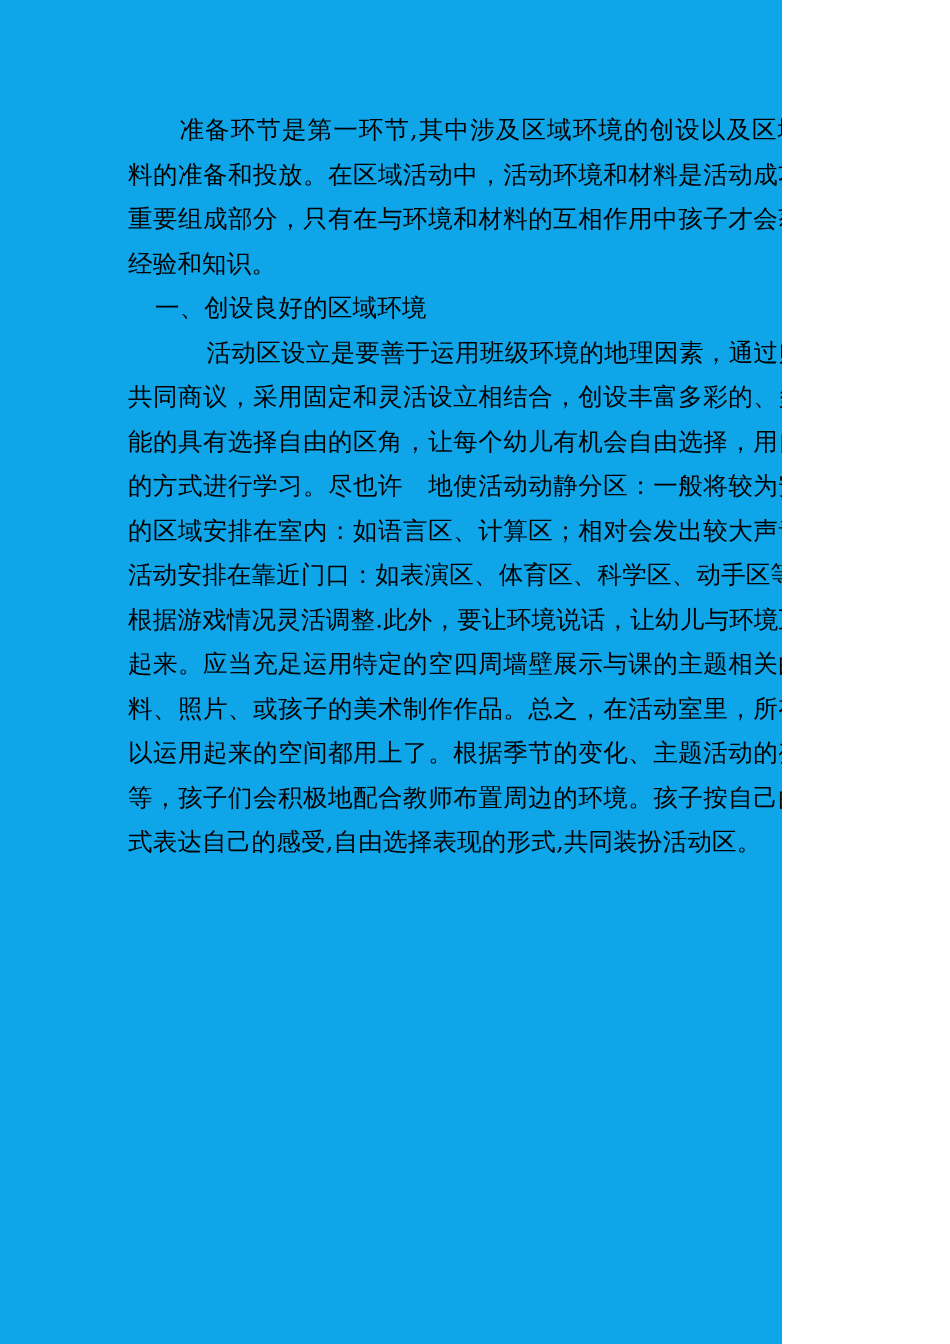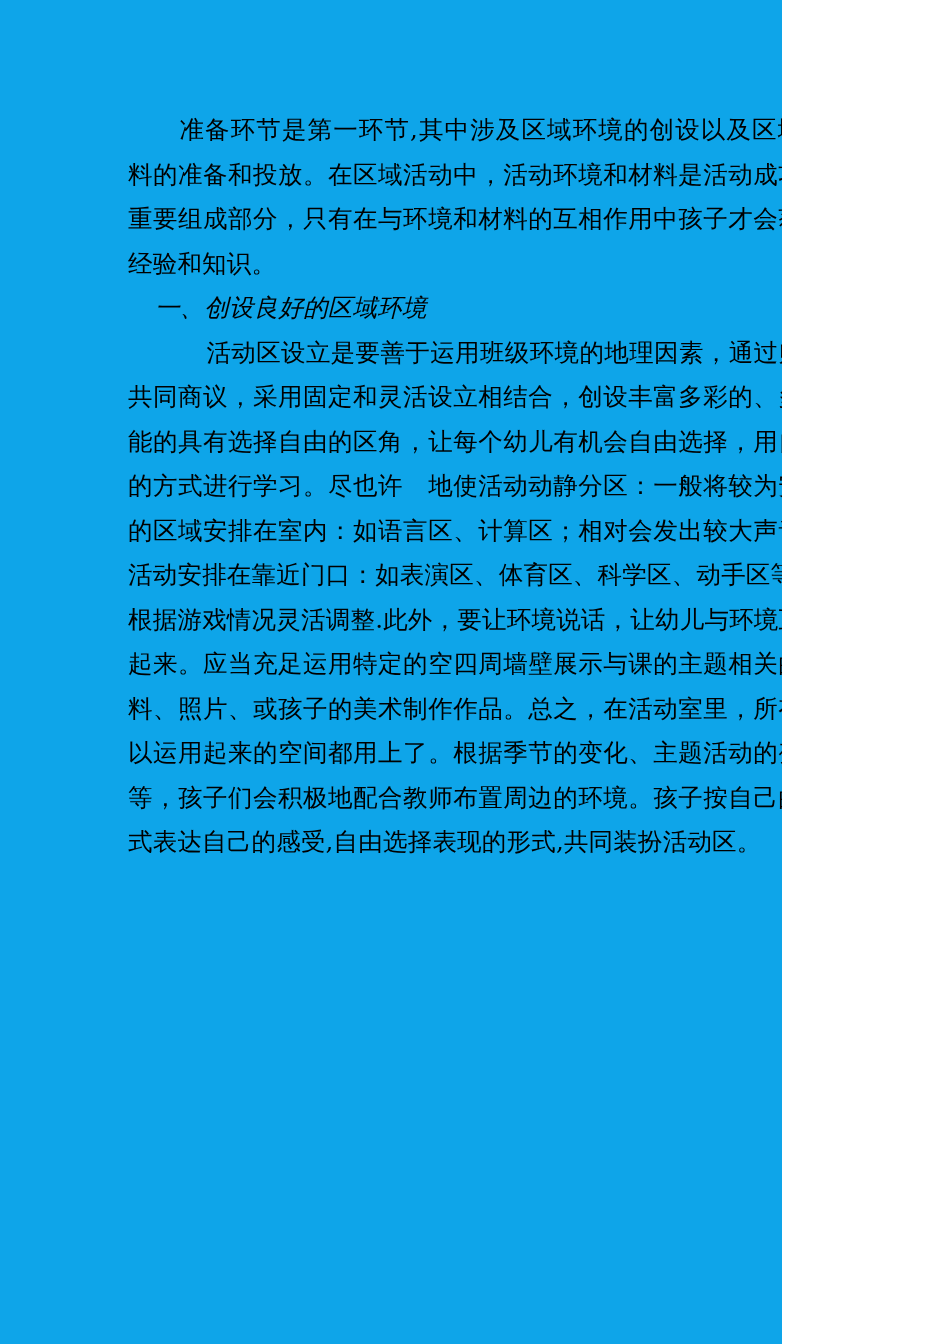--- a/index.html
+++ b/index.html
@@ -34,21 +34,20 @@
     text-indent: 2.1em;
   }
   .indent-2 {
     text-indent: 1.1em;
   }
   .indent-3 {
     text-indent: 3.2em;
   }
   .heading {
     text-indent: 1.1em;
-    font-style: italic;
   }
 </style>
 </head>
 <body>
 
 <div class="page">
   <div class="content">
     <p class="indent-1">准备环节是第一环节,其中涉及区域环境的创设以及区域材料的准备和投放。在区域活动中，活动环境和材料是活动成功的重要组成部分，只有在与环境和材料的互相作用中孩子才会获得经验和知识。</p>
     <p class="indent-2 heading">一、创设良好的区域环境</p>
     <p class="indent-3">活动区设立是要善于运用班级环境的地理因素，通过师生共同商议，采用固定和灵活设立相结合，创设丰富多彩的、多功能的具有选择自由的区角，让每个幼儿有机会自由选择，用自己的方式进行学习。尽也许　地使活动动静分区：一般将较为安静的区域安排在室内：如语言区、计算区；相对会发出较大声音的活动安排在靠近门口：如表演区、体育区、科学区、动手区等.并根据游戏情况灵活调整.此外，要让环境说话，让幼儿与环境互动起来。应当充足运用特定的空四周墙壁展示与课的主题相关的资料、照片、或孩子的美术制作作品。总之，在活动室里，所有可以运用起来的空间都用上了。根据季节的变化、主题活动的变化等，孩子们会积极地配合教师布置周边的环境。孩子按自己的方式表达自己的感受,自由选择表现的形式,共同装扮活动区。</p>

